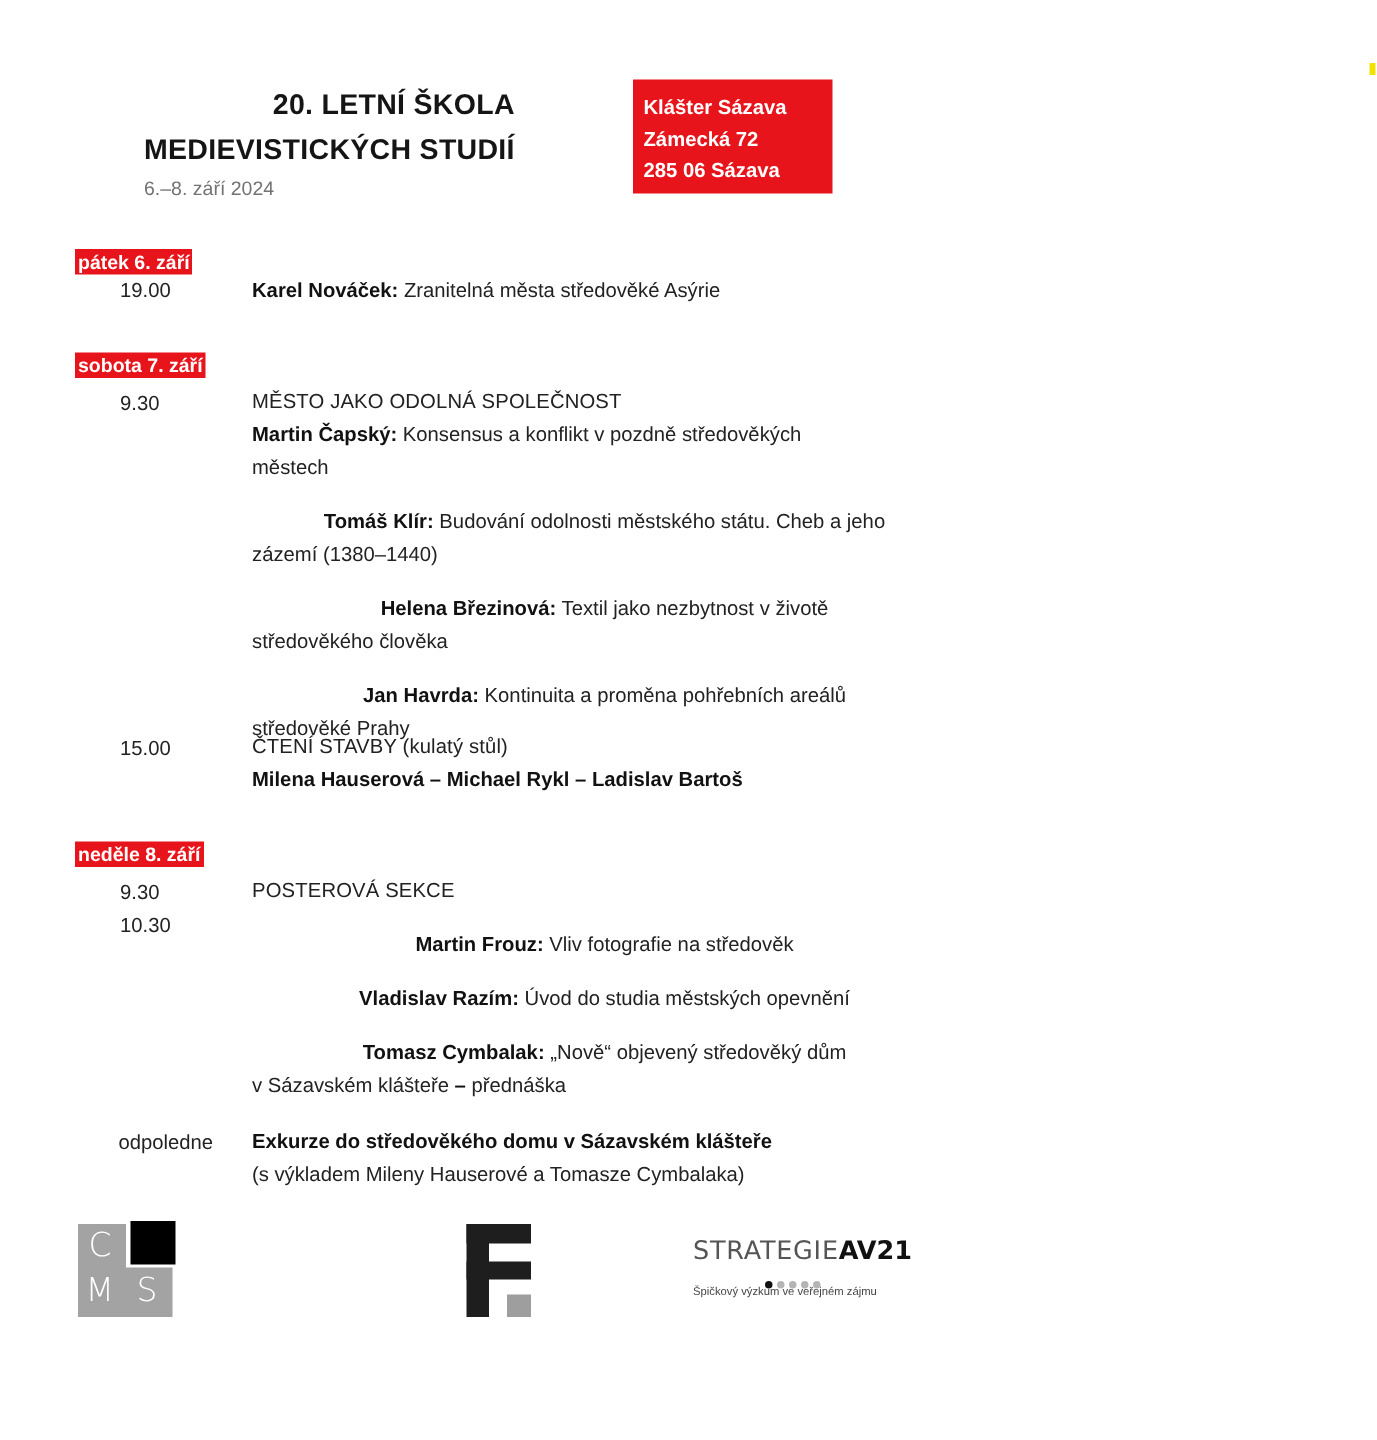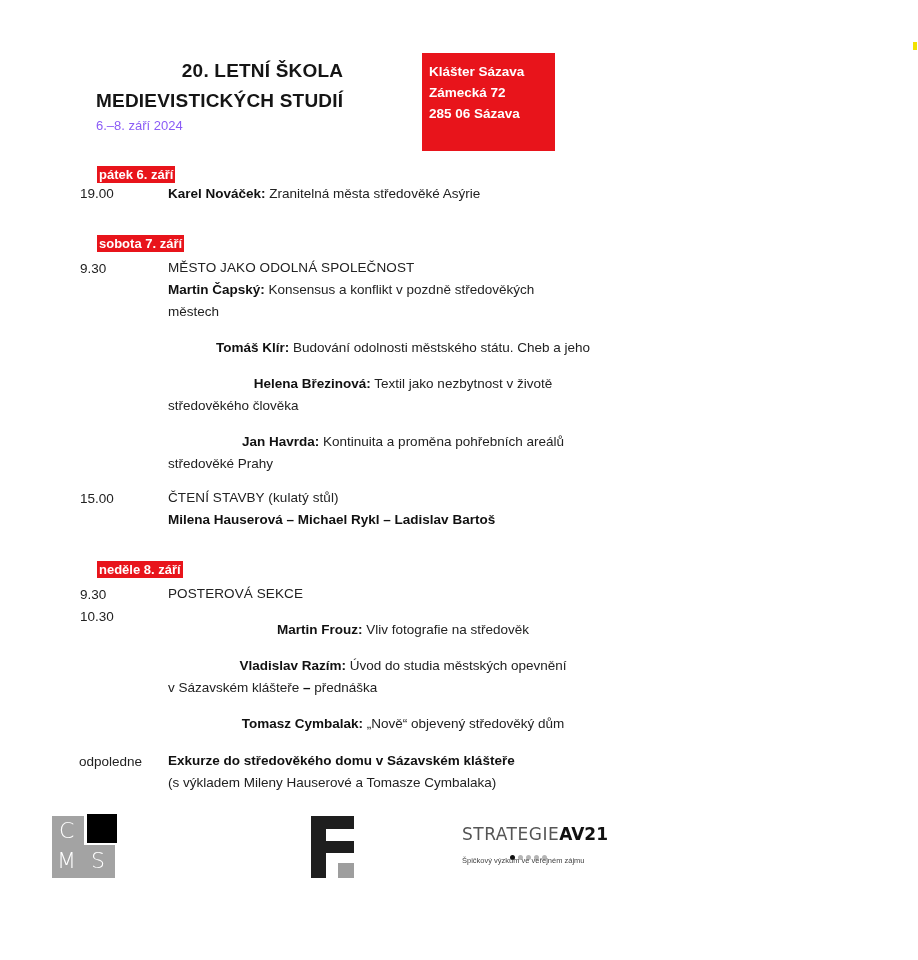--- a/index.html
+++ b/index.html
@@ -1,25 +1,25 @@
 <!DOCTYPE html>
 <html><head>
 <meta charset="utf-8">
 <style>
   html, body { margin:0; padding:0; background:#ffffff; }
   body { width:918px; height:960px; position:relative; overflow:hidden;
          font-family:"Liberation Sans", "DejaVu Sans", sans-serif; color:#1a1a1a; }
   .abs { position:absolute; }
   .title { left:96px; top:56px; font-weight:bold; font-size:19px; line-height:30px; letter-spacing:0.2px; color:#151515;text-align:right; }
-  .dates { left:96px; top:118px; font-size:13px; color:#8b5cf6; }
-  .addr { left:422px; top:53px; width:133px; height:98px; background:#e8141b; color:#fff;
+  .dates { left:96px; top:118px; font-size:13px; color:#737373; }
+  .addr { left:422px; top:53px; width:133px; height:76px; background:#e8141b; color:#fff;
           font-weight:bold; font-size:13.5px; line-height:21px; padding:8px 0 0 7px; box-sizing:border-box; }
   .yellow-mark { left:913px; top:42px; width:4px; height:8px; background:#f2e200; }
   .day { left:50px; background:#e8141b; color:#fff; font-weight:bold; font-size:13px;
-         line-height:17px; padding:0 2px;margin-left:47px; }
+         line-height:17px; padding:0 2px; }
   .time { left:80px; font-size:13.5px; color:#222; }
   .col { left:168px; font-size:13.5px; line-height:22px; color:#222; width:470px; }
   .col b { color:#111; }
   .line { display:block; }
   .gap { margin-top:14px;text-align:center; }
   .upper { letter-spacing:0.1px; }
   
   .cms { left:52px; top:814px; width:64px; height:64px; }
   .cms .grey1 { position:absolute; left:0; top:2px; width:32px; height:62px; background:#a3a3a3; }
   .cms .grey2 { position:absolute; left:32px; top:31px; width:31px; height:33px; background:#a3a3a3; }
@@ -60,41 +60,42 @@
   <span class="line"><b>Karel Nováček:</b><span> Zranitelná města středověké Asýrie</span></span>
 </div>
 
 <div class="abs day" style="top:235px;">sobota 7. září</div>
 <div class="abs time" style="top:261px;">9.30</div>
 <div class="abs col" style="top:257px;">
   <span class="line upper">MĚSTO JAKO ODOLNÁ SPOLEČNOST</span>
   <span class="line"><b>Martin Čapský:</b><span> Konsensus a konflikt v pozdně středověkých</span></span>
   <span class="line">městech</span>
   <span class="line gap"><b>Tomáš Klír:</b><span> Budování odolnosti městského státu. Cheb a jeho</span></span>
+  <span class="line">zázemí (1380–1440)</span>
   <span class="line gap"><b>Helena Březinová:</b><span> Textil jako nezbytnost v životě</span></span>
   <span class="line">středověkého člověka</span>
   <span class="line gap"><b>Jan Havrda:</b><span> Kontinuita a proměna pohřebních areálů</span></span>
   <span class="line">středověké Prahy</span>
 </div>
 
 <div class="abs time" style="top:491px;">15.00</div>
 <div class="abs col" style="top:487px;">
   <span class="line upper">ČTENÍ STAVBY (kulatý stůl)</span>
   <span class="line"><b>Milena Hauserová – Michael Rykl – Ladislav Bartoš</b></span>
 </div>
 
 <div class="abs day" style="top:561px;">neděle 8. září</div>
 <div class="abs time" style="top:587px;">9.30</div>
 <div class="abs time" style="top:609px;">10.30</div>
 <div class="abs col" style="top:583px;">
   <span class="line upper">POSTEROVÁ SEKCE</span>
   <span class="line gap"><b>Martin Frouz:</b><span> Vliv fotografie na středověk</span></span>
   <span class="line gap"><b>Vladislav Razím:</b><span> Úvod do studia městských opevnění</span></span>
+  <span class="line gap"><b>Tomasz Cymbalak:</b><span> „Nově“ objevený středověký dům</span></span>
   <span class="line"><span>v Sázavském klášteře </span><b>–</b><span> přednáška</span></span>
-  <span class="line gap"><b>Tomasz Cymbalak:</b><span> „Nově“ objevený středověký dům</span></span>
 </div>
 
 <div class="abs time" style="top:754px; left:79px;">odpoledne</div>
 <div class="abs col" style="top:750px;">
   <span class="line"><b>Exkurze do středověkého domu v Sázavském klášteře</b></span>
   <span class="line">(s výkladem Mileny Hauserové a Tomasze Cymbalaka)</span>
 </div>
 
 <div class="abs cms">
   <div class="grey1"></div>

